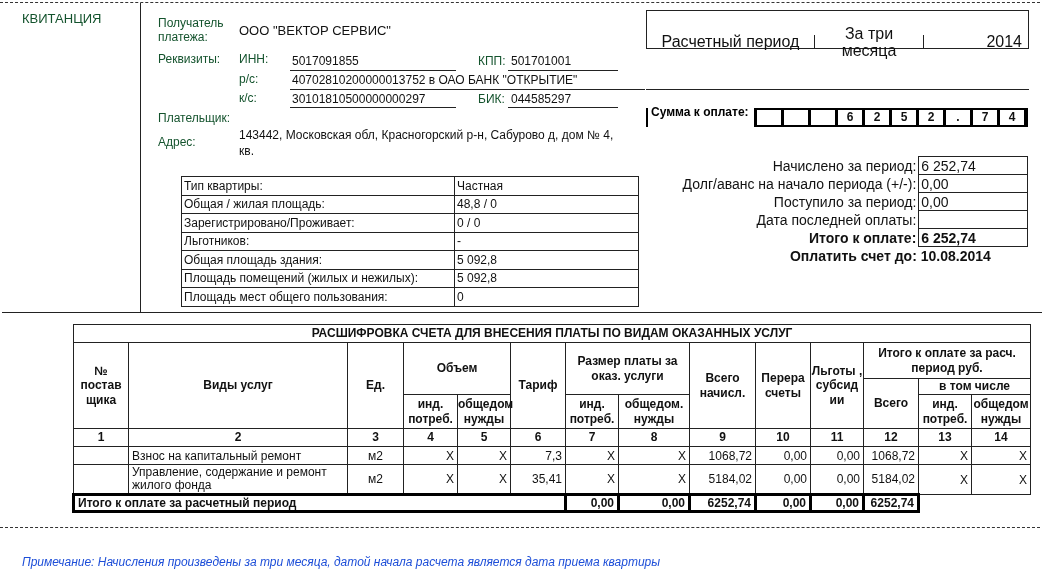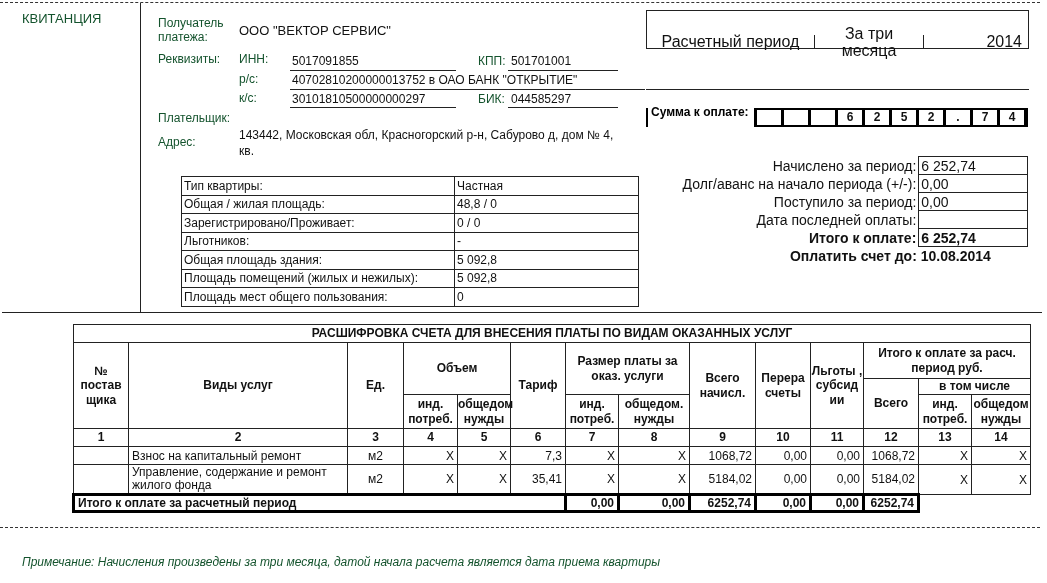--- a/index.html
+++ b/index.html
@@ -40,21 +40,21 @@
   .mt th, .mt td { border: 1px solid #222; font-size: 12px; }
   .mt th { font-weight: bold; text-align: center; vertical-align: middle; line-height: 1.2; }
   .mt td { padding: 0 3px; }
   .mt .r { text-align: right; }
   .mt .c { text-align: center; }
   .mt .num th { height: 18px; font-size: 12px; }
   .mt .caption th { height: 18px; font-size: 12px; }
   .mt tr.total td { border: 3px solid #000; font-weight: bold; height: 16px; }
   .mt tr.total td.empty { border: none; border-left: 3px solid #000; }
   .mt tr.total td.none { border: none; }
-  .note { position: absolute; left: 22px; top: 555px; font-style: italic; font-size: 12px; color: #14532d; }
+  .note { position: absolute; left: 22px; top: 555px; font-style: italic; font-size: 12px; color: #1d4ed8; }
 </style>
 </head>
 <body>
 
 <div class="dash" style="top:2px; width:1040px;"></div>
 <div class="solid-v" style="left:140px; top:3px; height:309px;"></div>
 <div class="solid-h" style="left:2px; top:312px; width:1040px;"></div>
 <div class="dash" style="top:527px; width:1040px;"></div>
 
 <div class="abs lbl" style="left:22px; top:11px; font-size:13px;">КВИТАНЦИЯ</div>

